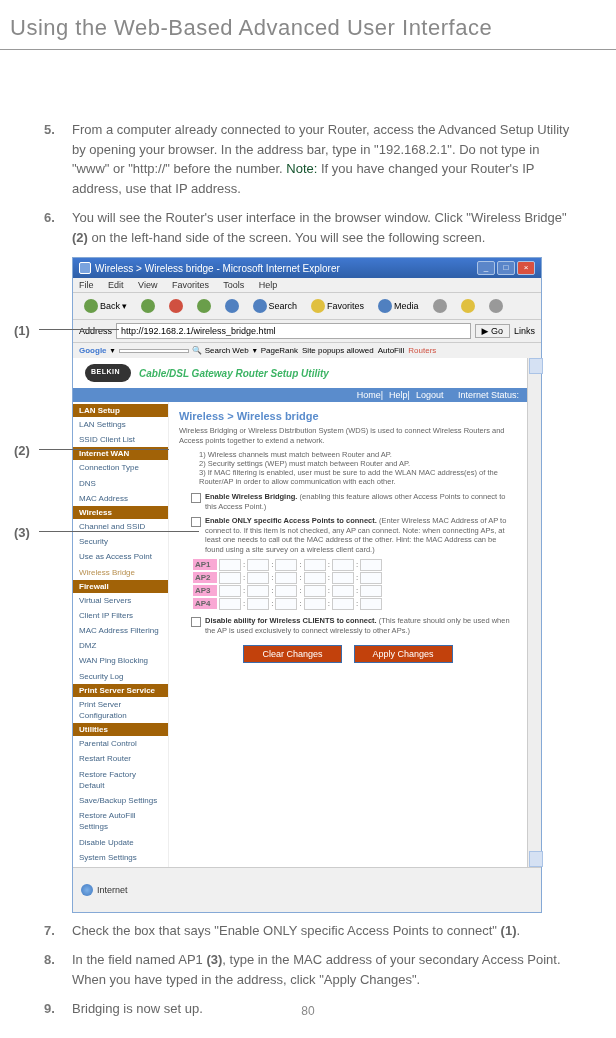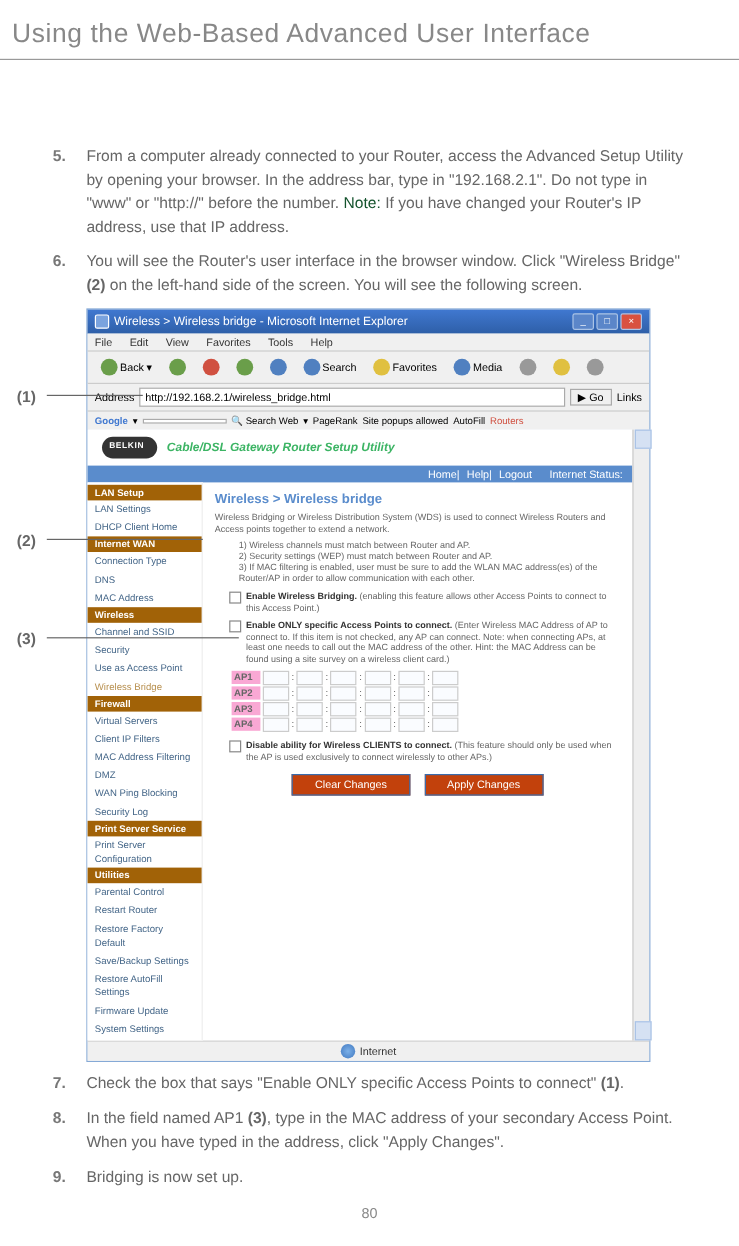--- a/index.html
+++ b/index.html
@@ -335,26 +335,26 @@
     .panel-btn {
       background: #c2410c;
       color: #fff;
       border: 1px solid #3a6cac;
       padding: 3px 18px;
       font-size: 9px;
     }
     .statusbar {
       background: #f0f0f0;
       border-top: 1px solid #ccc;
-      padding: 2px 8px;
+      padding: 16px 8px;
       text-align: right;
       font-size: 9px;
       color: #333;
       display: flex;
-      justify-content: center;
+      justify-content: flex-start;
       align-items: center;
       gap: 4px;
     }
     .net-icon {
       width: 12px;
       height: 12px;
       background: radial-gradient(#7cb0e8, #4078c0);
       border-radius: 50%;
     }
     .scrollbar-v {
@@ -497,21 +497,21 @@
             <div class="utility-text">Cable/DSL Gateway Router Setup Utility</div>
           </div>
           <div class="nav-strip">
             <span>Home</span>|<span>Help</span>|<span>Logout</span>
             <span style="margin-left:12px">Internet Status:</span>
           </div>
           <div class="router-body">
             <div class="sidebar">
               <div class="side-section">LAN Setup</div>
               <div class="side-item">LAN Settings</div>
-              <div class="side-item">DHCP Client Home</div>
+              <div class="side-item">SSID Client List</div>
               <div class="side-section">Internet WAN</div>
               <div class="side-item">Connection Type</div>
               <div class="side-item">DNS</div>
               <div class="side-item">MAC Address</div>
               <div class="side-section">Wireless</div>
               <div class="side-item">Channel and SSID</div>
               <div class="side-item">Security</div>
               <div class="side-item">Use as Access Point</div>
               <div class="side-item active">Wireless Bridge</div>
               <div class="side-section">Firewall</div>
@@ -522,21 +522,21 @@
               <div class="side-item">WAN Ping Blocking</div>
               <div class="side-item">Security Log</div>
               <div class="side-section">Print Server Service</div>
               <div class="side-item">Print Server Configuration</div>
               <div class="side-section">Utilities</div>
               <div class="side-item">Parental Control</div>
               <div class="side-item">Restart Router</div>
               <div class="side-item">Restore Factory Default</div>
               <div class="side-item">Save/Backup Settings</div>
               <div class="side-item">Restore AutoFill Settings</div>
-              <div class="side-item">Firmware Update</div>
+              <div class="side-item">Disable Update</div>
               <div class="side-item">System Settings</div>
             </div>
             <div class="main-panel">
               <div class="panel-title">Wireless &gt; Wireless bridge</div>
               <div class="panel-text">Wireless Bridging or Wireless Distribution System (WDS) is used to connect Wireless Routers and Access points together to extend a network.</div>
               <div class="panel-list">
                 <div>1) Wireless channels must match between Router and AP.</div>
                 <div>2) Security  settings (WEP) must match between Router and AP.</div>
                 <div>3) If MAC filtering is enabled, user must be sure to add the WLAN MAC address(es) of the Router/AP in order to allow communication with each other.</div>
               </div>

